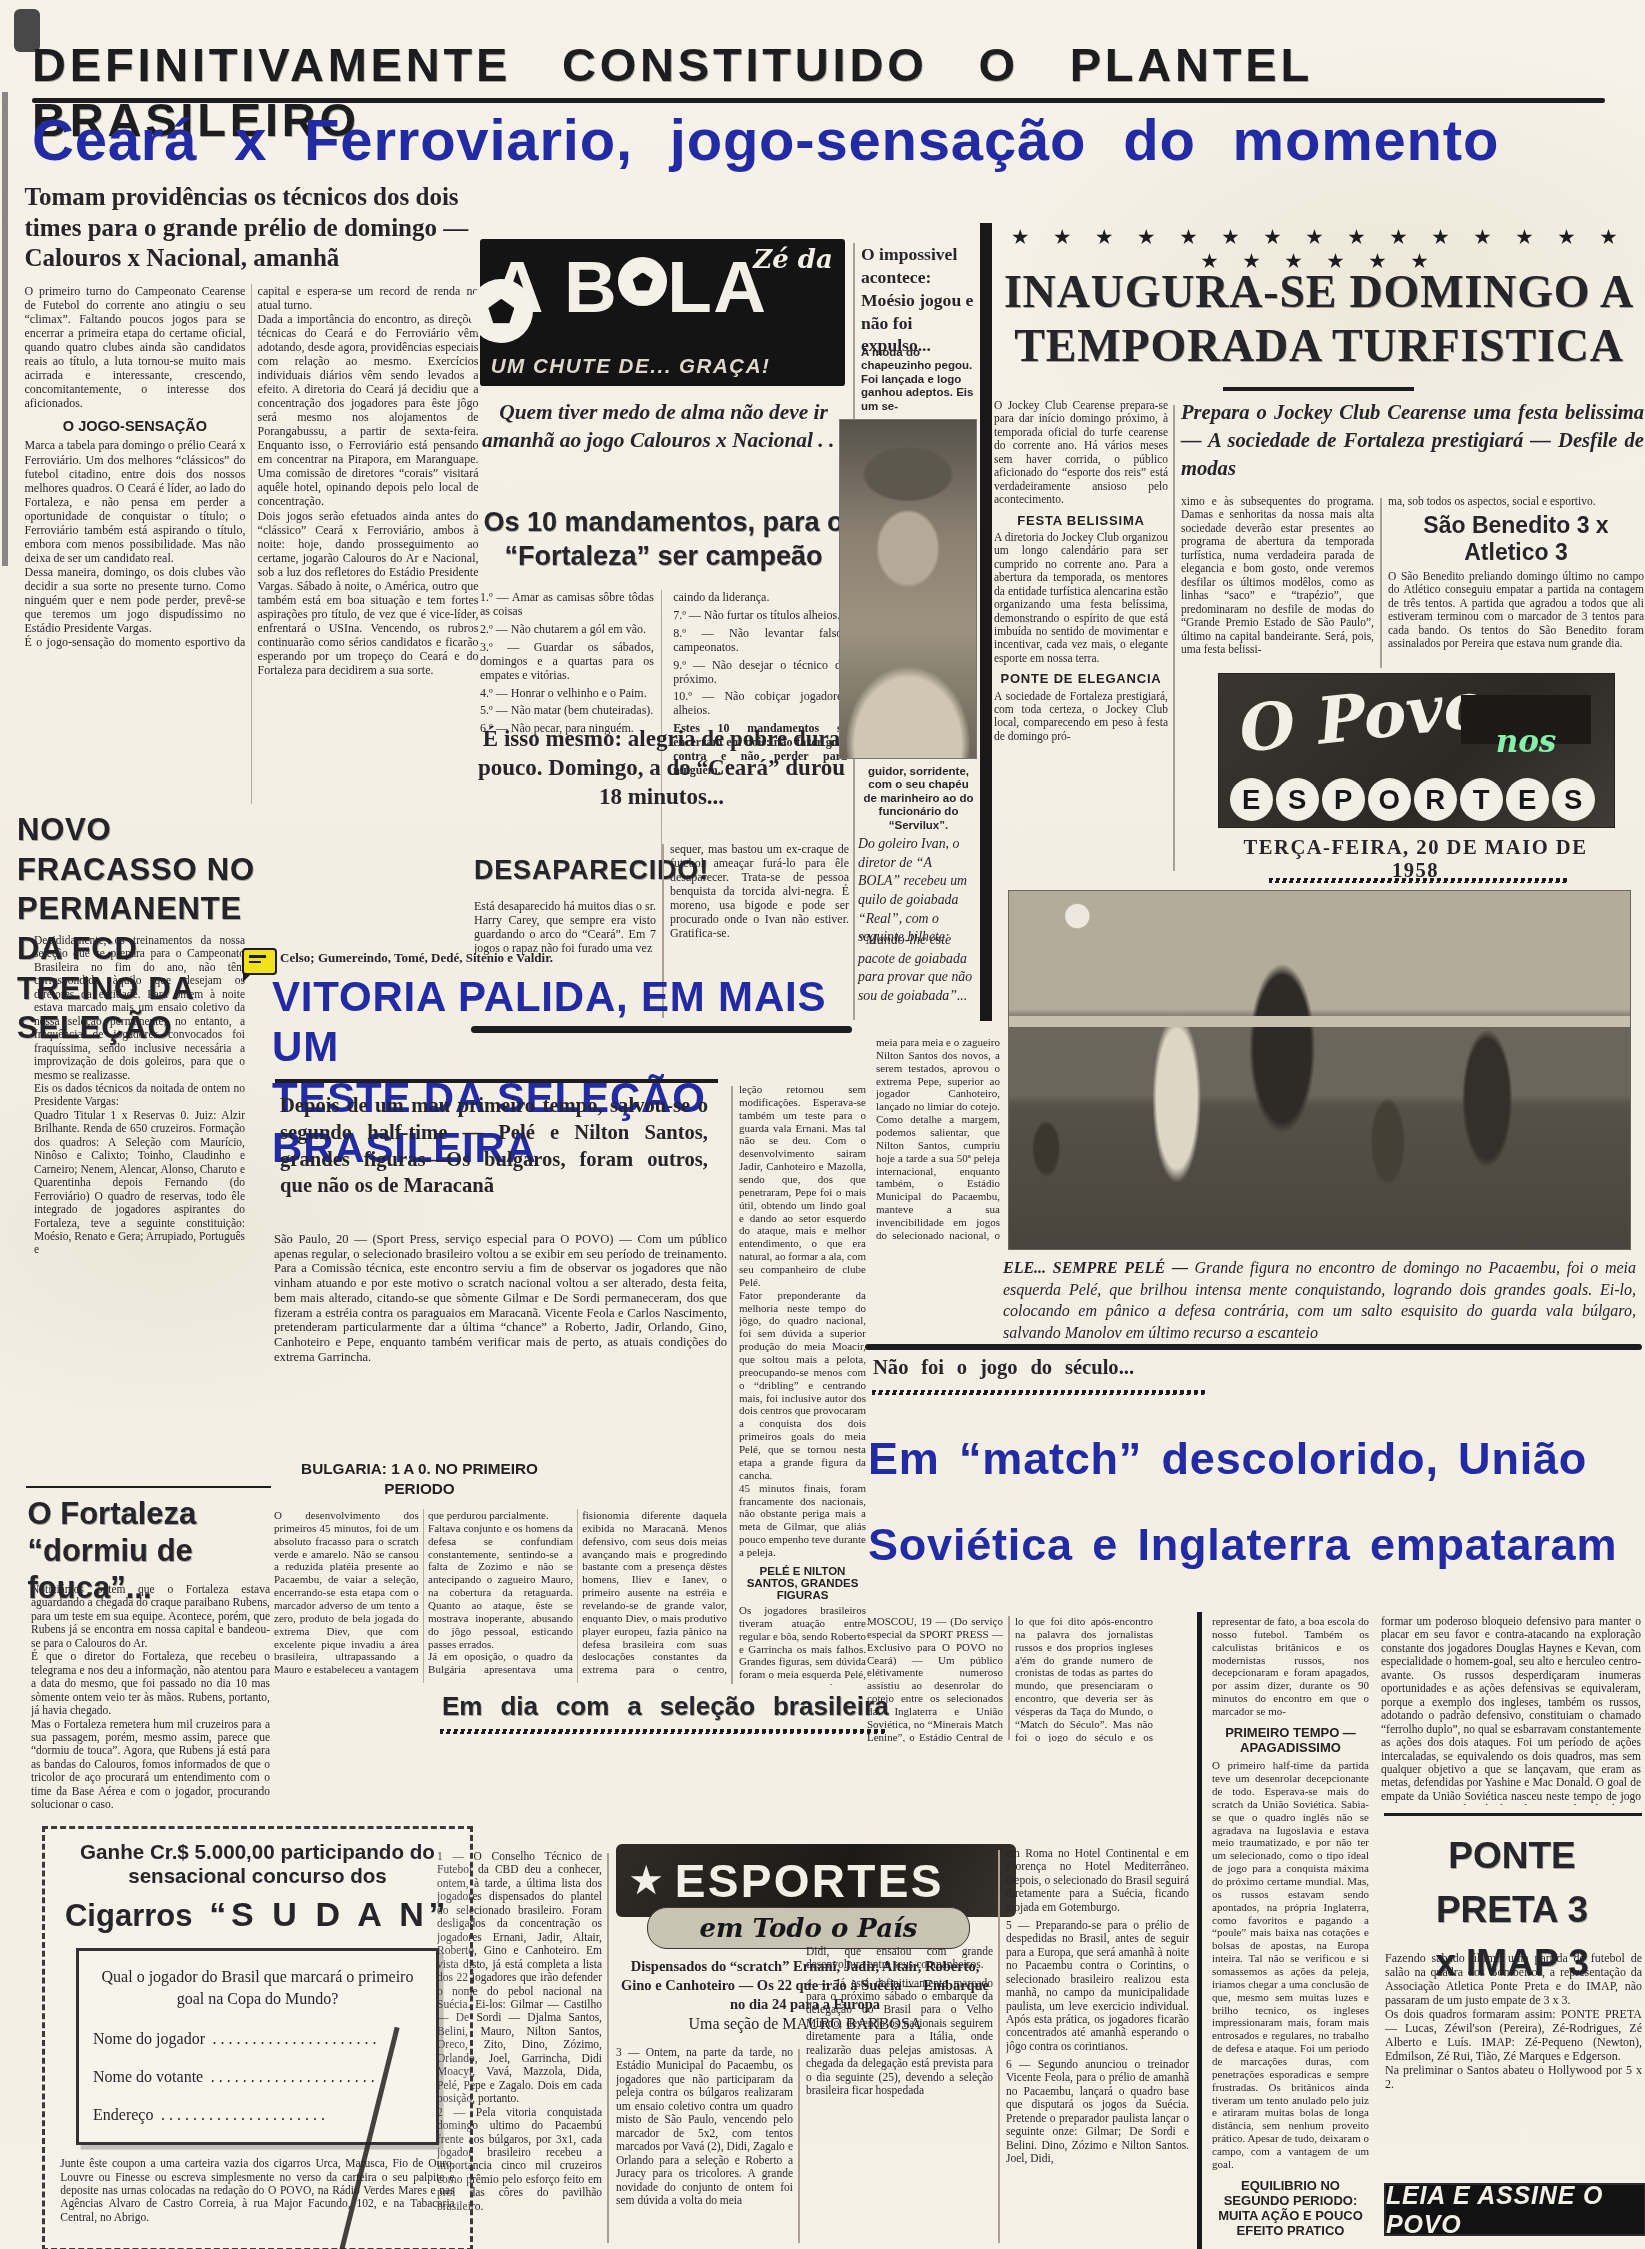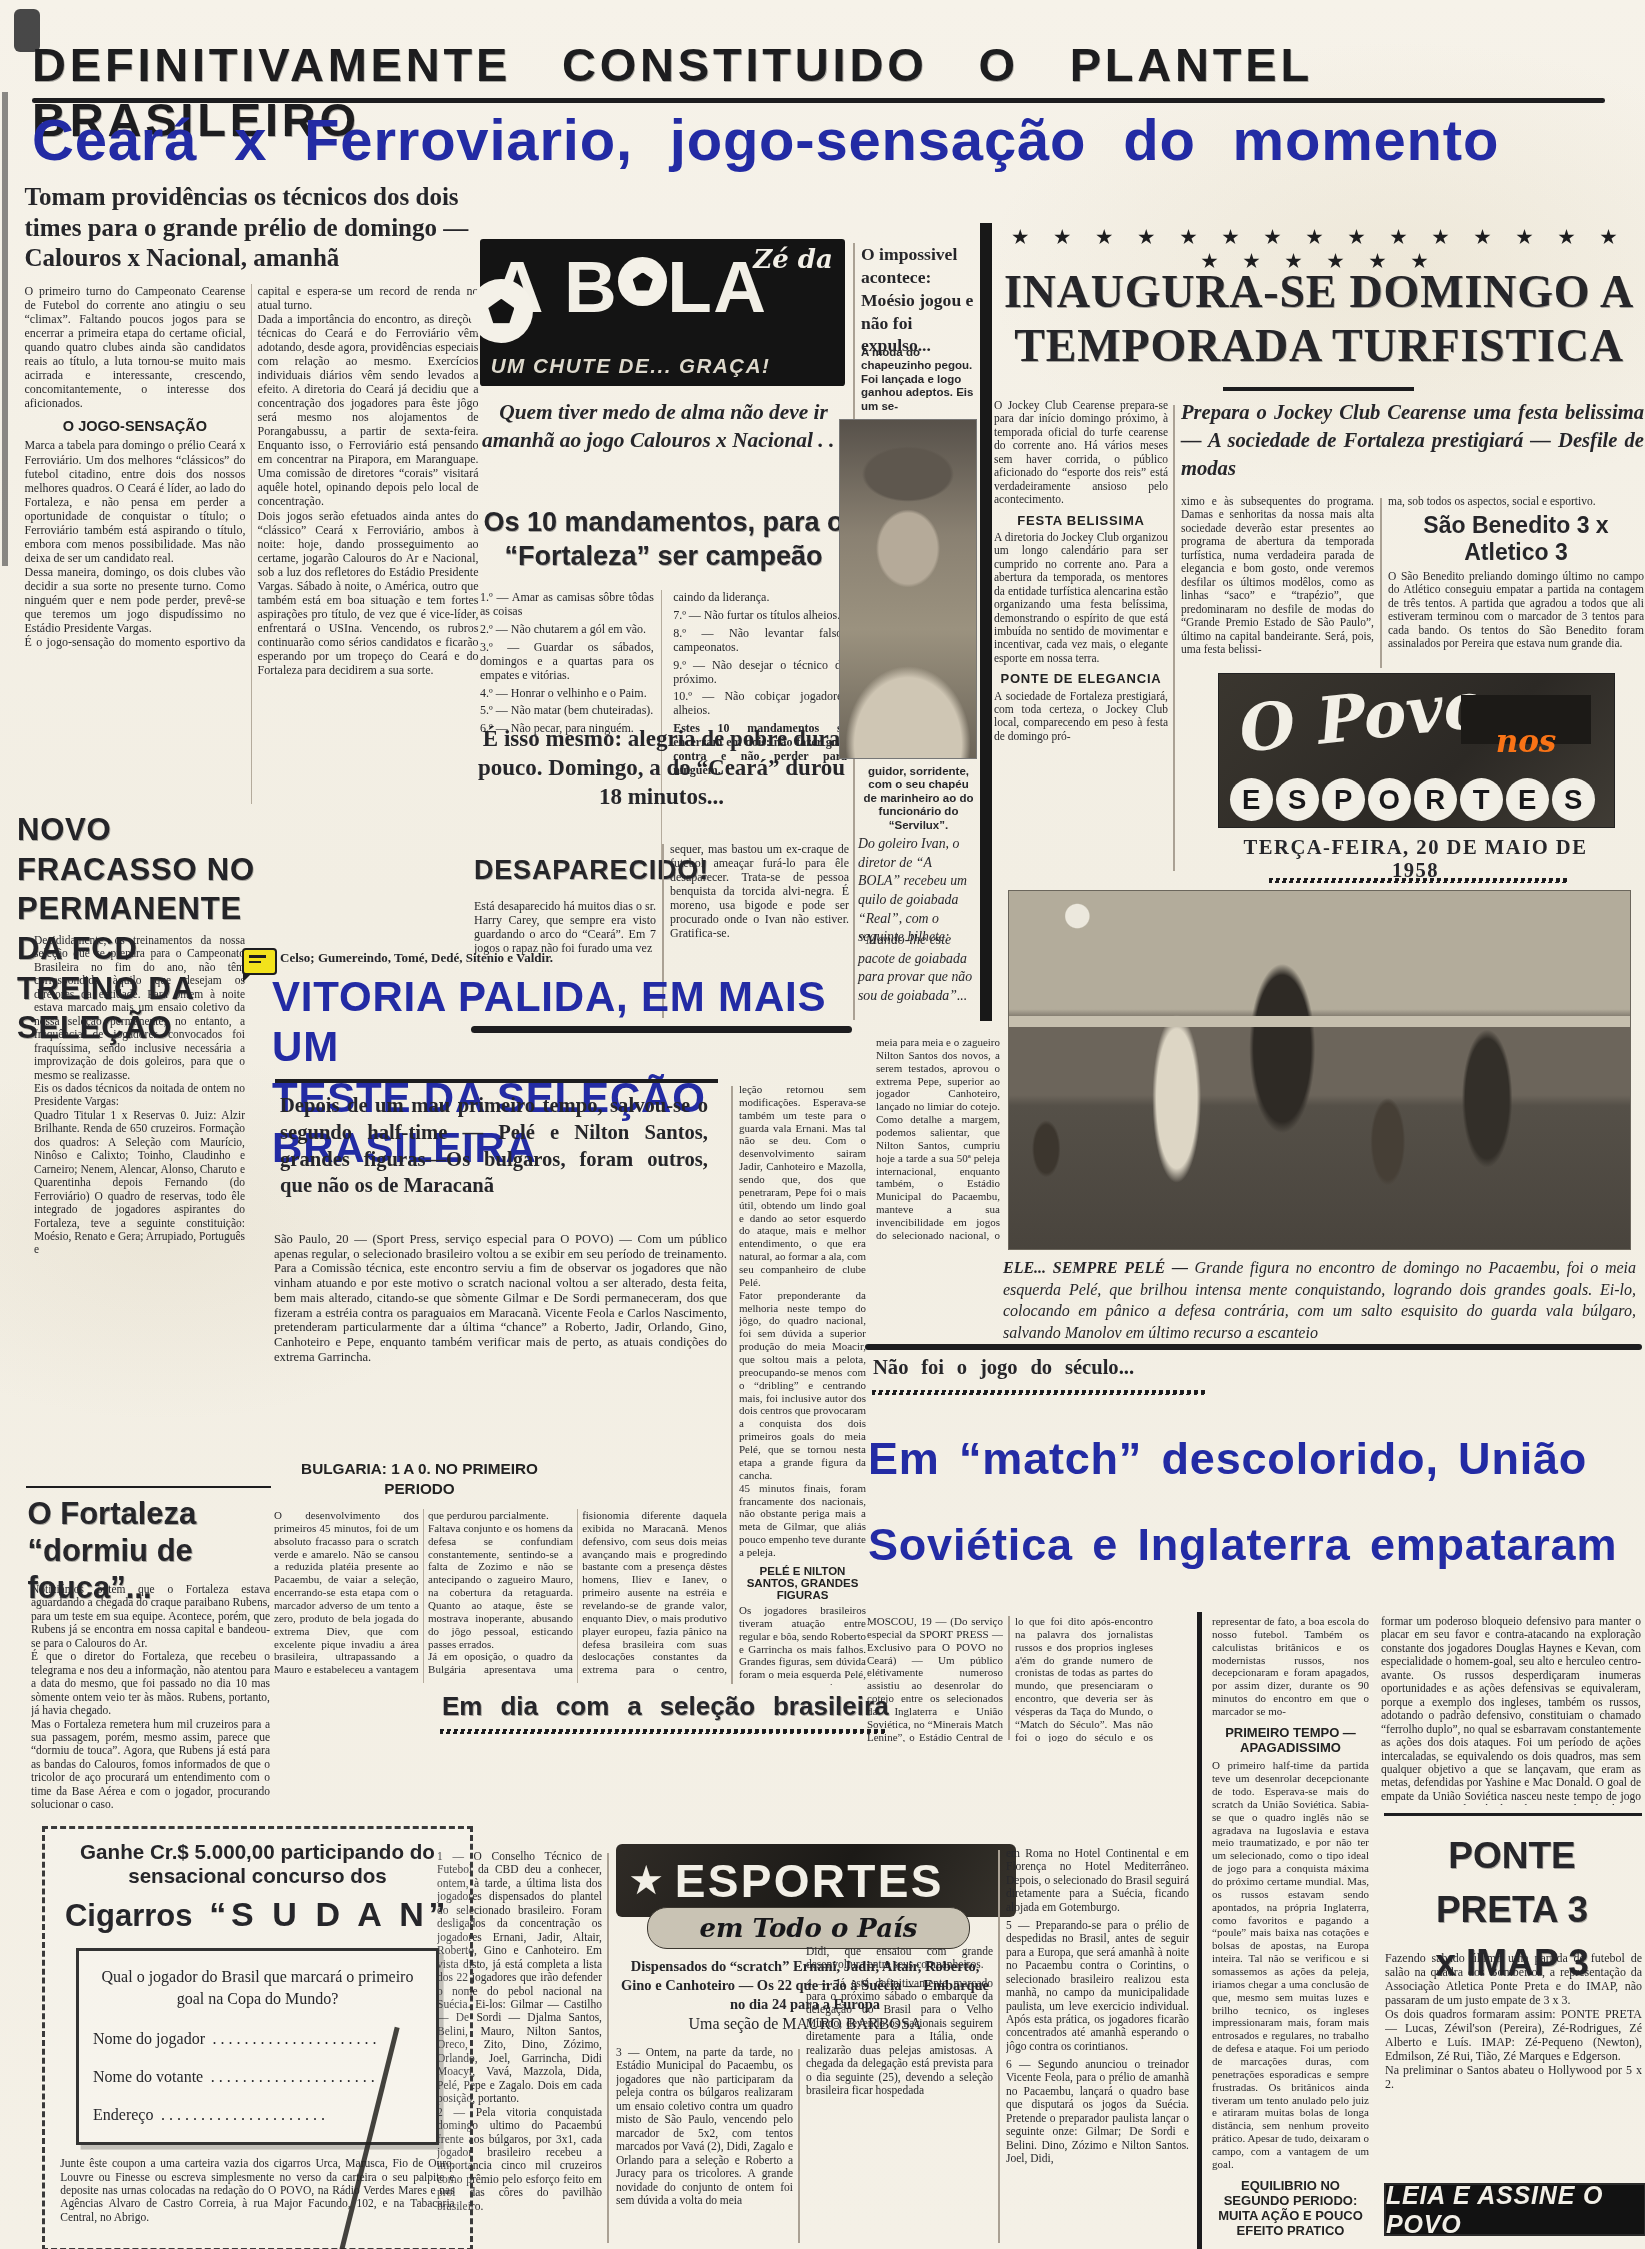--- a/index.html
+++ b/index.html
@@ -133,21 +133,21 @@
     <div class="sans b center" style="font-size:23px;line-height:1.2;margin:3.1px 0;">
       <div>São Benedito 3 x</div>
       <div>Atletico 3</div>
     </div>
     <div class="body" style="font-size:11.5px;">O São Benedito preliando domingo último no campo do Atlético conseguiu empatar a partida na contagem de três tentos. A partida que agradou a todos que ali estiveram terminou com o marcador de 3 tentos para cada bando. Os tentos do São Benedito foram assinalados por Pereira que estava num grande dia.</div>
   </div>
 
   <div class="abs" style="left:1218px;top:673px;width:395px;height:153px;background:linear-gradient(135deg,#3a362f,#2c2925 60%,#403c35);border:1.5px solid #222;">
     <div class="abs i b" style="left:20px;top:4.6px;font-size:64px;color:#f2efe6;font-family:'DejaVu Serif',serif;transform:rotate(-6deg);">O Povo</div>
     <div class="abs" style="right:23px;top:21.4px;width:130px;height:49px;background:#1c1a17;display:flex;align-items:center;justify-content:center;">
-      <span class="i b" style="font-size:31px;color:#f97316;font-family:'DejaVu Serif',serif;margin-top:42px;">nos</span>
+      <span class="i b" style="font-size:31px;color:#86efac;font-family:'DejaVu Serif',serif;margin-top:42px;">nos</span>
     </div>
     <div class="abs" style="left:9.2px;bottom:6.1px;display:flex;">
       <span class="circleL">E</span>
       <span class="circleL">S</span>
       <span class="circleL">P</span>
       <span class="circleL">O</span>
       <span class="circleL">R</span>
       <span class="circleL">T</span>
       <span class="circleL">E</span>
       <span class="circleL">S</span>

